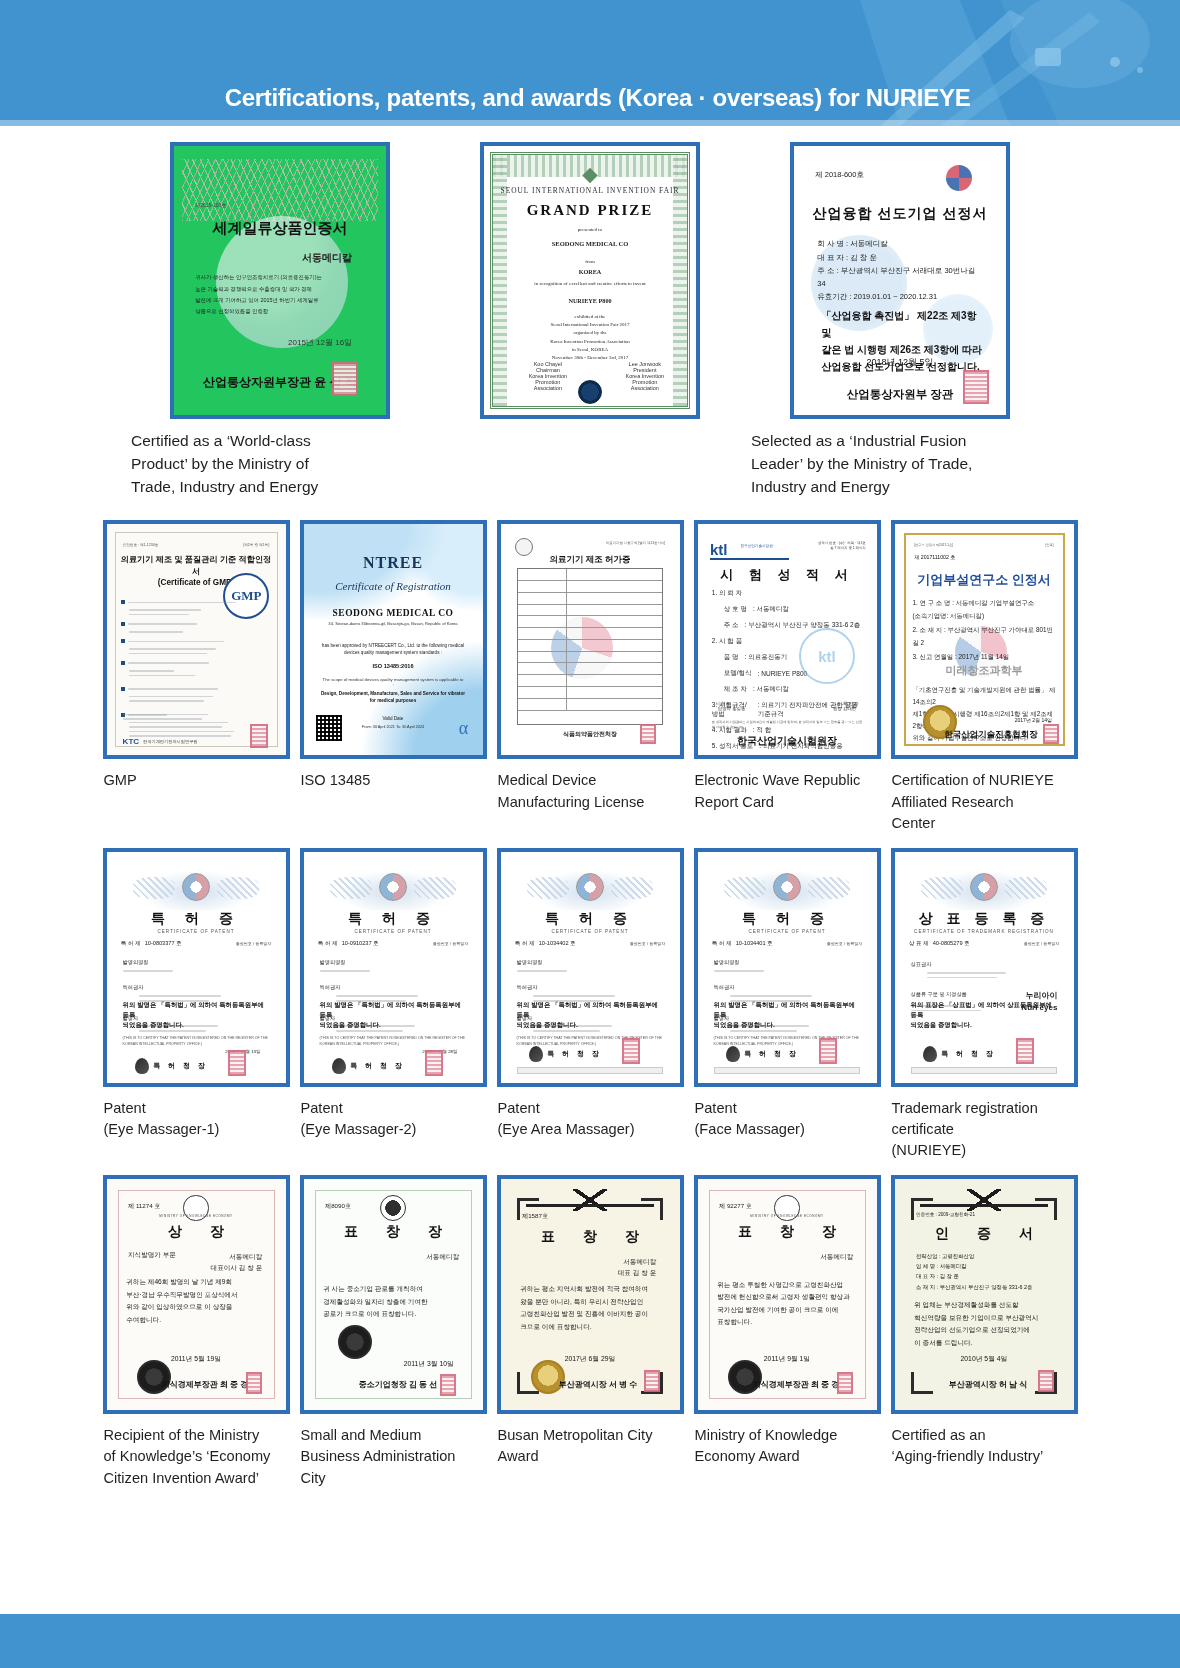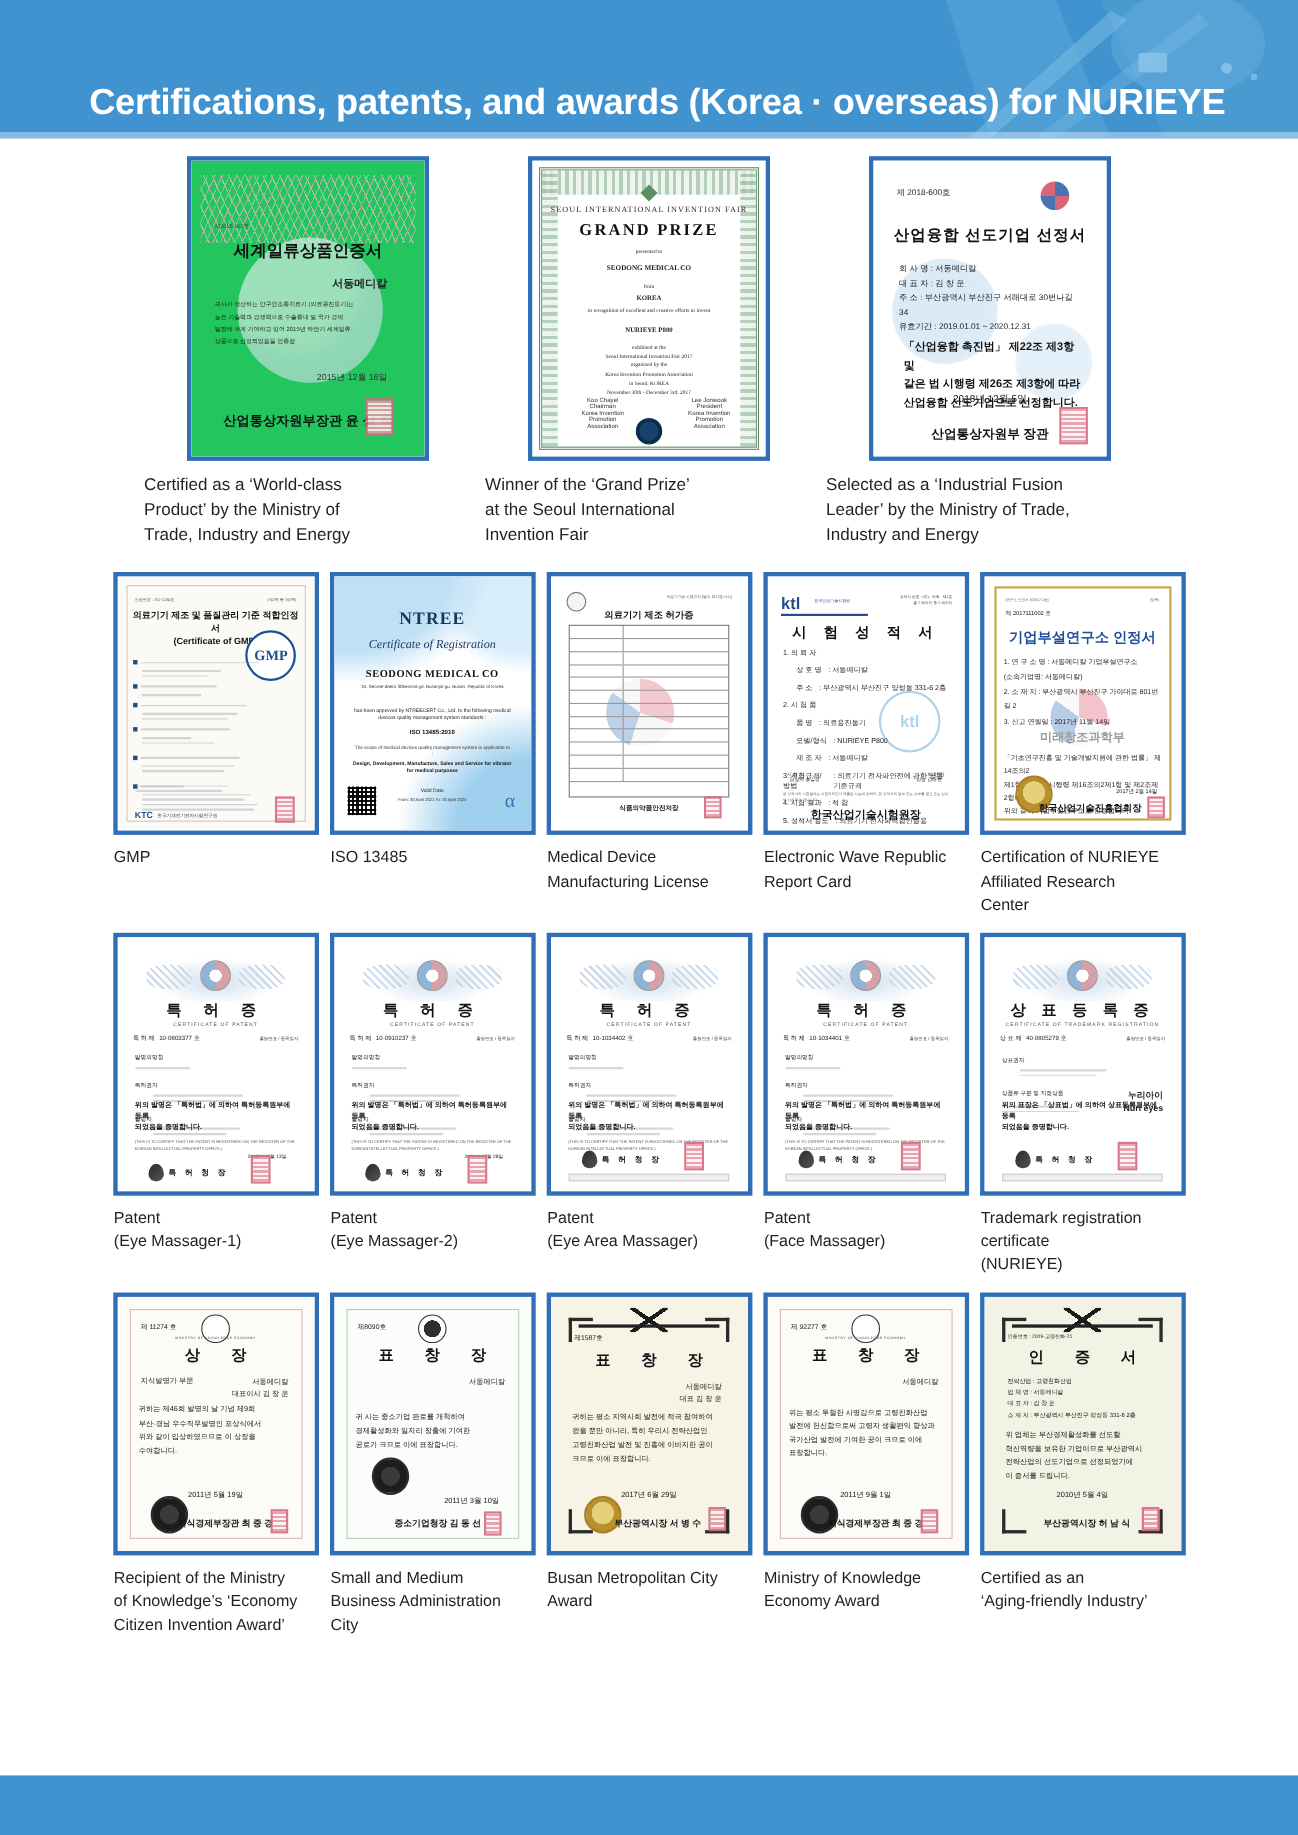--- a/index.html
+++ b/index.html
@@ -18,21 +18,21 @@
     width:1180px; height:126px;
     background:#4093ce;
     overflow:hidden;
   }
   .banner-art{ position:absolute; inset:0; }
   .banner-title{
     position:absolute;
     left:15px; right:0; bottom:14px;
     text-align:center;
     color:#ffffff;
-    font-size:33px;
+    font-size:24px;
     font-weight:bold;
     letter-spacing:-0.3px;
     white-space:nowrap;
   }
 
   
   .sheet{ position:relative; width:1180px; height:1488px; background:#fff; padding-top:16px; }
 
   .row{ display:flex; justify-content:center; }
   .row-3 .cell{ width:310px; }
@@ -338,23 +338,20 @@
 Chairman
 Korea Invention Promotion
 Association</div>
           <div class="sig" style="right:10%;white-space:pre-line;">Lee Jonwook
 President
 Korea Invention Promotion
 Association</div>
           <div class="blueseal"></div>
         </div>
       </div>
-      <div class="caption">Winner of the ‘Grand Prize’
-at the  Seoul International
-Invention Fair</div>
     </div>
 
     <div class="cell">
       <div class="frame">
         <div class="doc c3">
           <div class="blob"></div>
             <div class="blob2"></div>
           <div class="taeguk taegeuk" style="position:absolute;top:7%;right:16%;width:26px;height:26px;border-radius:50%;background:conic-gradient(#2a5aa6 0 25%, #d14b5e 25% 50%, #2a5aa6 50% 75%, #d14b5e 75% 100%);opacity:.85;"></div>
           <div class="no">제 2018-600호</div>
           <div class="title">산업융합 선도기업 선정서</div>

